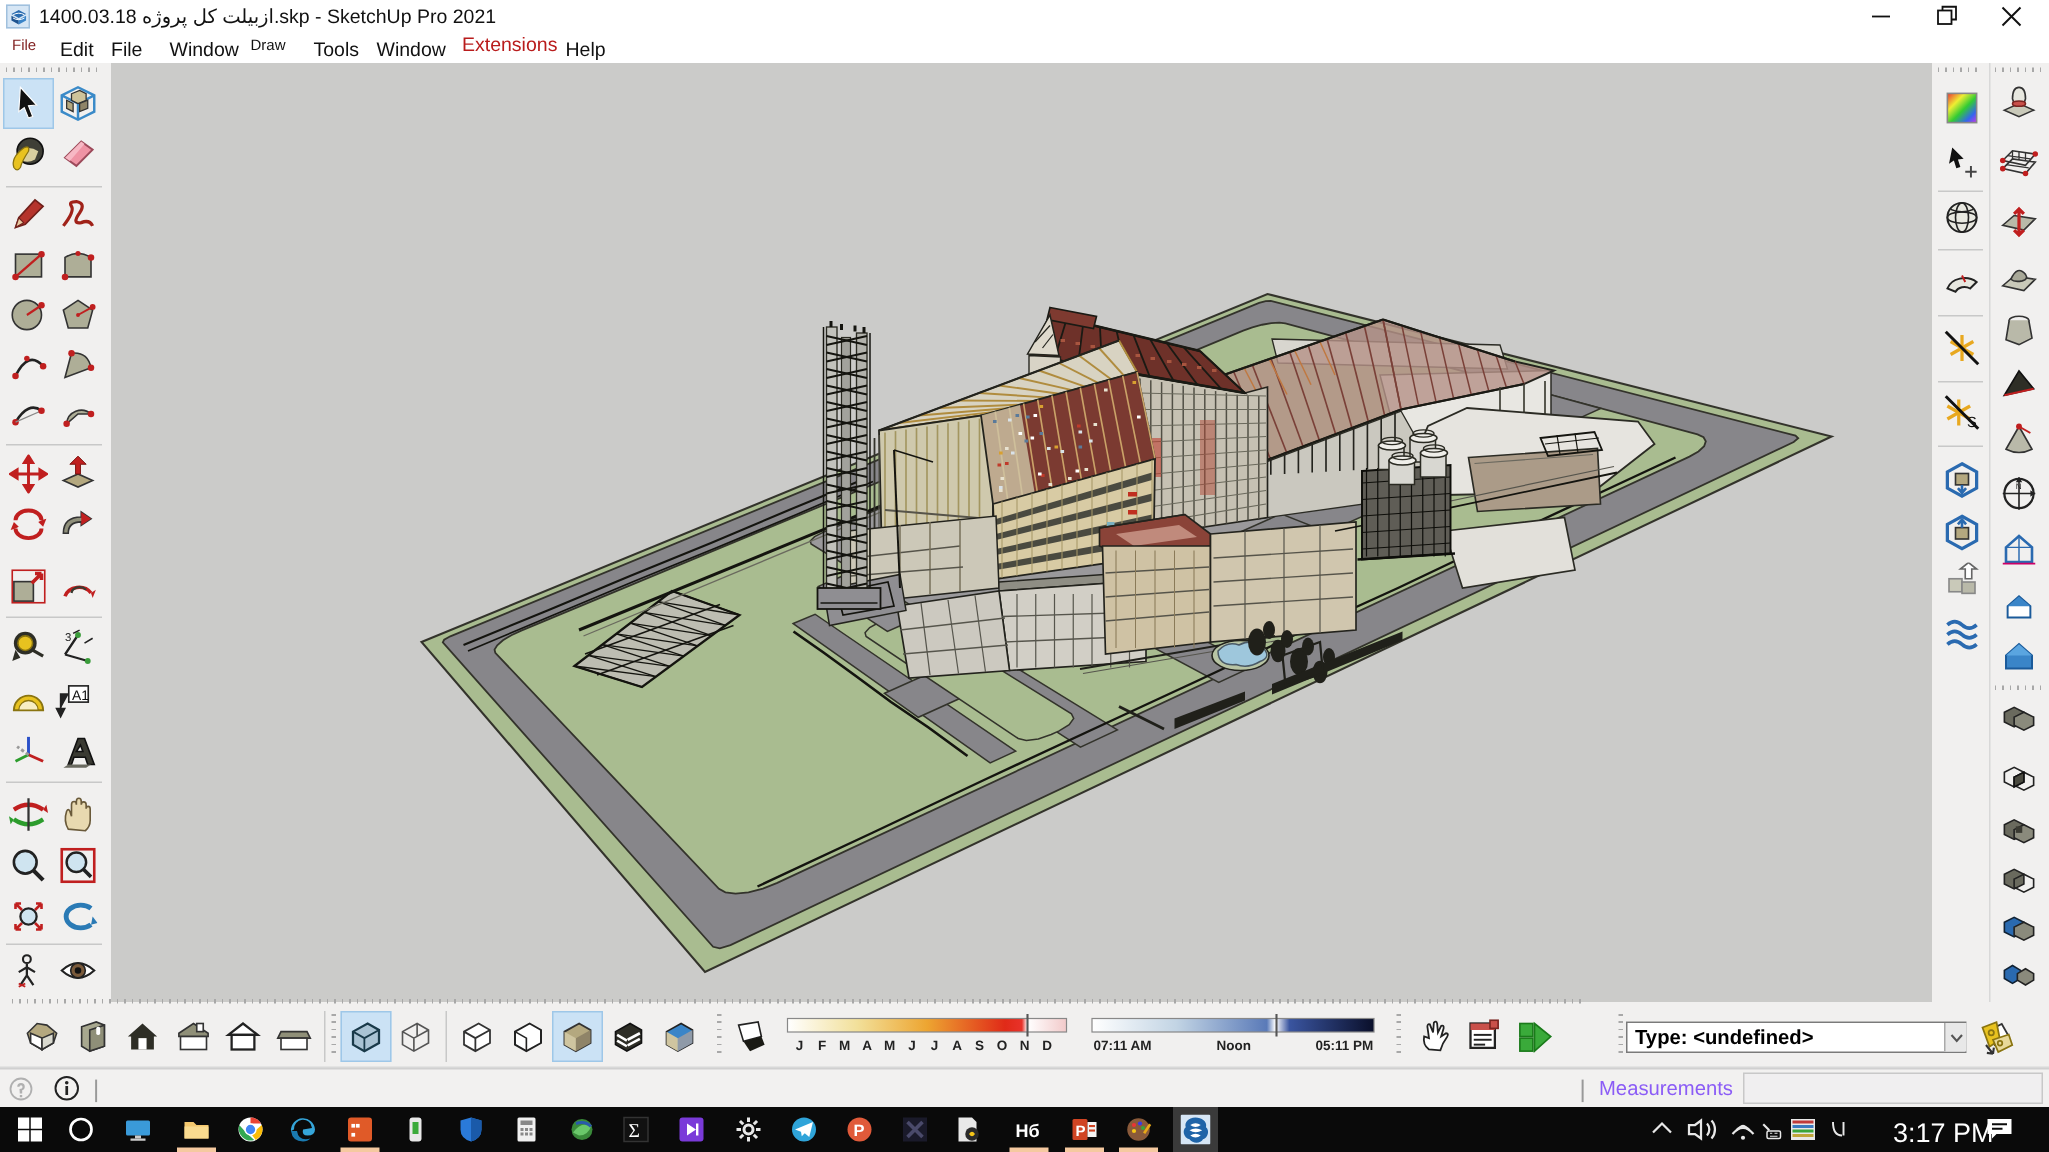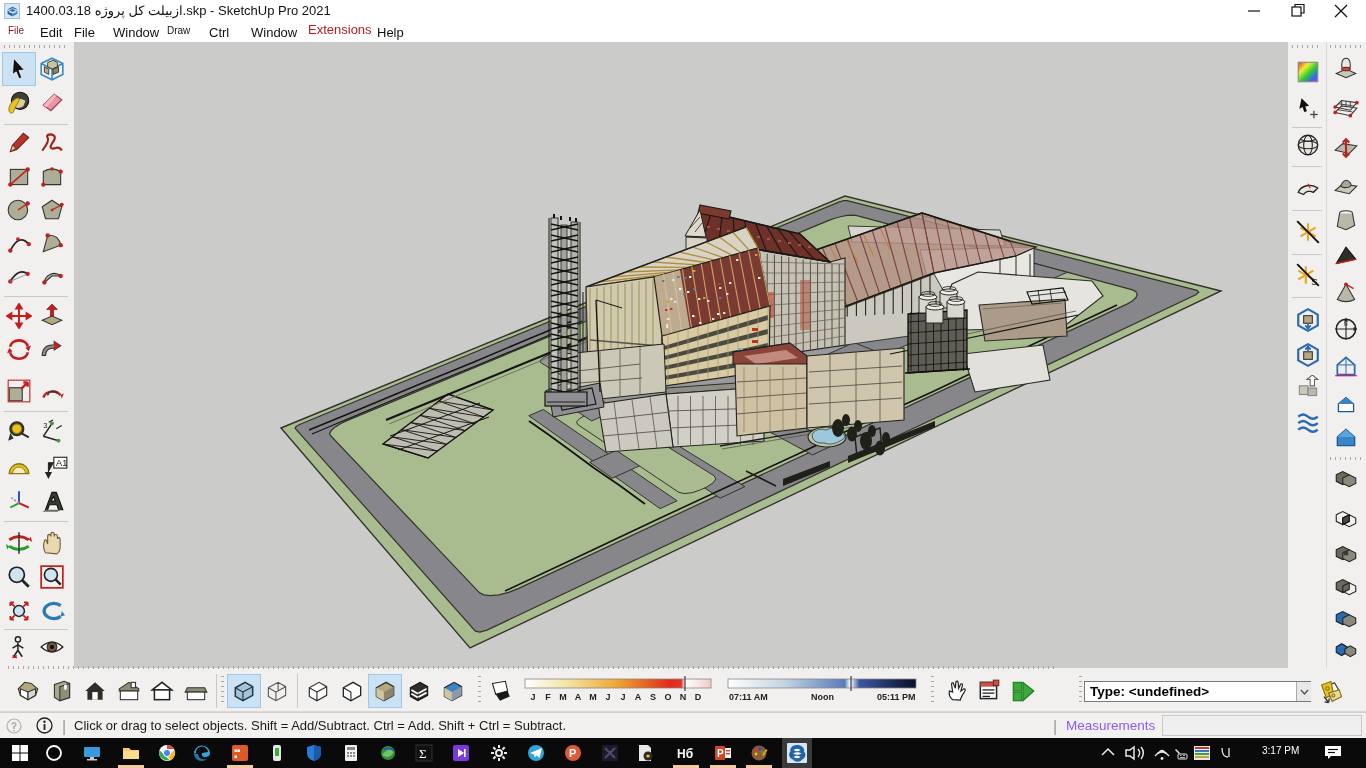--- a/index.html
+++ b/index.html
@@ -20,21 +20,21 @@
       <path d="M55,7 L55,4.5 L64,4.5 L64,13 L61,13" fill="none" stroke="#111" stroke-width="1.2"></path>
 <path d="M95,5 L107,17 M107,5 L95,17" stroke="#111" stroke-width="1.3"></path>
     </svg>
   </div>
 <div class="abs" style="left:0;top:22px;width:1366px;height:20px;background:#fff">
     <span class="abs" style="left:8px;top:3px;font-size:10px;color:#7f1d1d">File</span>
     <span class="abs" style="left:40px;top:3px;font-size:13px;color:#111">Edit</span>
     <span class="abs" style="left:74px;top:3px;font-size:13px;color:#111">File</span>
     <span class="abs" style="left:113px;top:3px;font-size:13px;color:#111">Window</span>
     <span class="abs" style="left:167px;top:3px;font-size:10px;color:#111">Draw</span>
-    <span class="abs" style="left:209px;top:3px;font-size:13px;color:#111">Ctrl</span>
+    <span class="abs" style="left:209px;top:3px;font-size:13px;color:#111">Tools</span>
     <span class="abs" style="left:251px;top:3px;font-size:13px;color:#111">Window</span>
     <span class="abs" style="left:308px;top:0;font-size:13px;color:#b91c1c">Extensions</span>
     <span class="abs" style="left:377px;top:3px;font-size:13px;color:#111">Help</span>
   </div>
 <div class="abs" style="left:0;top:42px;width:1366px;height:626px;background:#f1f0ef"></div>
 <div class="abs" style="left:74px;top:42px;width:1214px;height:626px;background:#cbcbc9;border-top:1px solid #8a8a8a;border-left:1px solid #8a8a8a;border-right:1px solid #b5b5b5;border-bottom:1px solid #b5b5b5"></div>
 <svg width="1214" height="626" viewBox="74 42 1214 626" style="position:absolute;left:74px;top:42px">
 <rect x="74" y="42" width="1214" height="626" fill="#cbcbc9"></rect>
 <path d="M281.0,428.0 L845.0,196.0 L1221.0,291.0 L470.0,648.0 Z" fill="#a9bc90" stroke="#33332b" stroke-width="1.4"></path>
 <path d="M295.2,428.3 L296.1,426.5 L300.2,424.2 L839.4,201.9 L843.8,200.7 L847.2,200.6 L1197.0,290.4 L1198.8,292.2 L1195.8,294.7 L487.0,630.1 L479.9,632.2 L475.4,631.2 Z M330.2,435.2 L329.7,433.1 L331.5,430.2 L335.3,426.9 L340.9,423.5 L347.5,420.4 L828.8,220.4 L834.9,218.2 L841.4,216.5 L847.5,215.4 L852.9,215.1 L856.9,215.6 L1131.7,289.6 L1135.7,291.5 L1137.2,294.2 L1136.1,297.5 L1132.3,301.0 L1126.3,304.4 L518.2,588.6 L508.6,592.4 L499.0,594.9 L490.4,595.7 L483.6,594.9 L479.3,592.6 Z" fill="#87868a" fill-rule="evenodd" stroke="#33332b" stroke-width="1.2"></path>
@@ -579,21 +579,21 @@
       <path d="M9,3 l4,-2 M16,9 l5,-3" stroke="#222"></path>
       <text x="4" y="8" font-size="7" fill="#222">3</text>
     </svg>
   </div>
 <div style="position:absolute;left:2px;top:450px;width:34px;height:34px;display:flex;align-items:center;justify-content:center">
     <svg width="26" height="26" viewBox="0 0 24 24">
       <path d="M3,18 A9,9 0 0 1 21,18 Z" fill="#e8c21f" stroke="#8a7410" stroke-width="1.2"></path>
       <path d="M6,18 A6,6 0 0 1 18,18 Z" fill="#f7eec4" stroke="#8a7410" stroke-width="0.8"></path>
     </svg>
   </div>
-<div style="position:absolute;left:35px;top:450px;width:34px;height:34px;display:flex;align-items:center;justify-content:flex-end">
+<div style="position:absolute;left:35px;top:450px;width:34px;height:34px;display:flex;align-items:center;justify-content:flex-start">
     <svg width="26" height="26" viewBox="0 0 24 24">
       <rect x="10" y="3" width="12" height="10" fill="#fff" stroke="#222"></rect>
       <text x="12" y="11.5" font-size="8.5" fill="#111" font-family="Liberation Sans">A1</text>
       <path d="M10,8 L5,8 L5,17 M5,17 l-2.5,0 l2.5,5 l2.5,-5 Z" stroke="#222" fill="#222"></path>
     </svg>
   </div>
 <div style="position:absolute;left:2px;top:484px;width:34px;height:34px;display:flex;align-items:center;justify-content:center">
     <svg width="26" height="26" viewBox="0 0 24 24">
       <g stroke-width="1.8">
         <line x1="12" y1="14" x2="12" y2="3" stroke="#2a50c8"></line>
@@ -1072,21 +1072,20 @@
 <svg class="abs" style="left:6px;top:5px" width="16" height="16" viewBox="0 0 16 16">
       <circle cx="8" cy="8" r="7" fill="none" stroke="#b0b0b0" stroke-width="1.2"></circle>
       <path d="M8,4 q2.5,0 2.5,2.5 q0,2 -1.7,2.3 L8.8,11 L7.2,11 L7,8 q2,0 2,-1.5 q0,-1 -1,-1 q-1,0 -1,1 L5.5,6.5 q0,-2.5 2.5,-2.5 Z M7.2,12 l1.6,0 l0,1.5 l-1.6,0 Z" fill="#b0b0b0"></path>
     </svg>
 <svg class="abs" style="left:36px;top:4px" width="17" height="17" viewBox="0 0 17 17">
       <circle cx="8.5" cy="8.5" r="7.5" fill="none" stroke="#222" stroke-width="1.3"></circle>
       <circle cx="8.5" cy="4.8" r="1.2" fill="#222"></circle>
       <rect x="7.6" y="7" width="1.8" height="6" fill="#222"></rect>
     </svg>
 <span class="abs" style="left:62px;top:5px;color:#999">|</span>
-<span class="abs" style="left:74px;top:5px;font-size:13px;color:#1a1a1a">Click or drag to select objects. Shift = Add/Subtract. Ctrl = Add. Shift + Ctrl = Subtract.</span>
 <span class="abs" style="left:1053px;top:5px;color:#999">|</span>
 <span class="abs" style="left:1066px;top:5px;font-size:13.5px;color:#8b5cf6">Measurements</span>
 <div class="abs" style="left:1162px;top:2px;width:200px;height:21px;background:#f0eff0;border:1px solid #c8c8c8"></div>
   </div>
 <div class="abs" style="left:0;top:738px;width:1366px;height:30px;background:#0a0a0a">
     <svg class="abs" style="left:10px;top:5px" width="20" height="20" viewBox="0 0 20 20">
       <g fill="#fff">
         <rect x="2" y="2" width="7.5" height="7.5"></rect>
         <rect x="10.5" y="2" width="7.5" height="7.5"></rect>
         <rect x="2" y="10.5" width="7.5" height="7.5"></rect>
@@ -1240,20 +1239,20 @@
       <g fill="#3aa53a">
         <rect x="97" y="10" width="14" height="2"></rect>
       </g>
       <g fill="#c0a53a">
         <rect x="97" y="13" width="14" height="2"></rect>
       </g>
 <g stroke="#e8e8e8" stroke-width="1.3" fill="none">
         <path d="M124,5 q0,9 6,9 M131,5 l0,9"></path>
       </g>
     </svg>
-    <span class="abs" style="left:1262px;top:7px;font-size:10px;color:#fff">3:17 PM</span>
+    <span class="abs" style="left:1262px;top:7px;font-size:18px;color:#fff">3:17 PM</span>
     <svg class="abs" style="left:1322px;top:5px" width="22" height="20" viewBox="0 0 22 20">
       <path d="M3,3 L19,3 L19,13 L9,13 L6,16 L6,13 L3,13 Z" fill="#fff"></path>
       <g stroke="#0a0a0a" stroke-width="1.2">
         <line x1="6" y1="6.5" x2="16" y2="6.5"></line>
         <line x1="6" y1="9.5" x2="13" y2="9.5"></line>
       </g>
     </svg>
   </div>
 </body></html>

